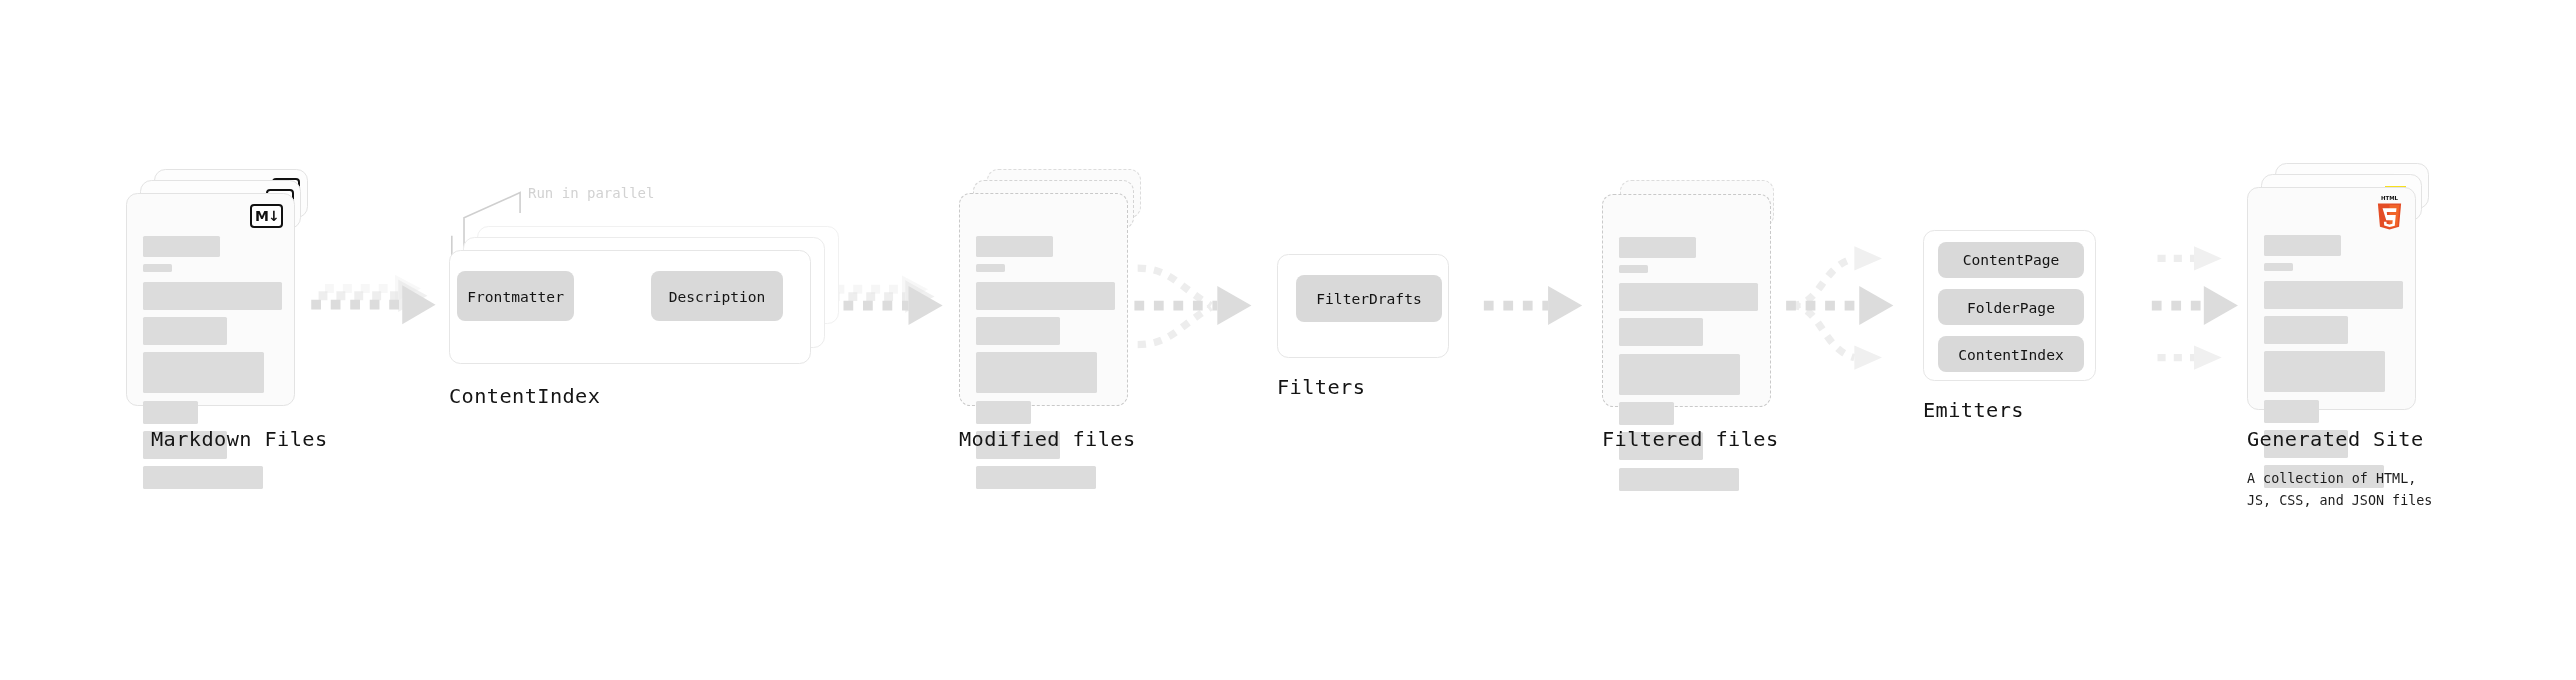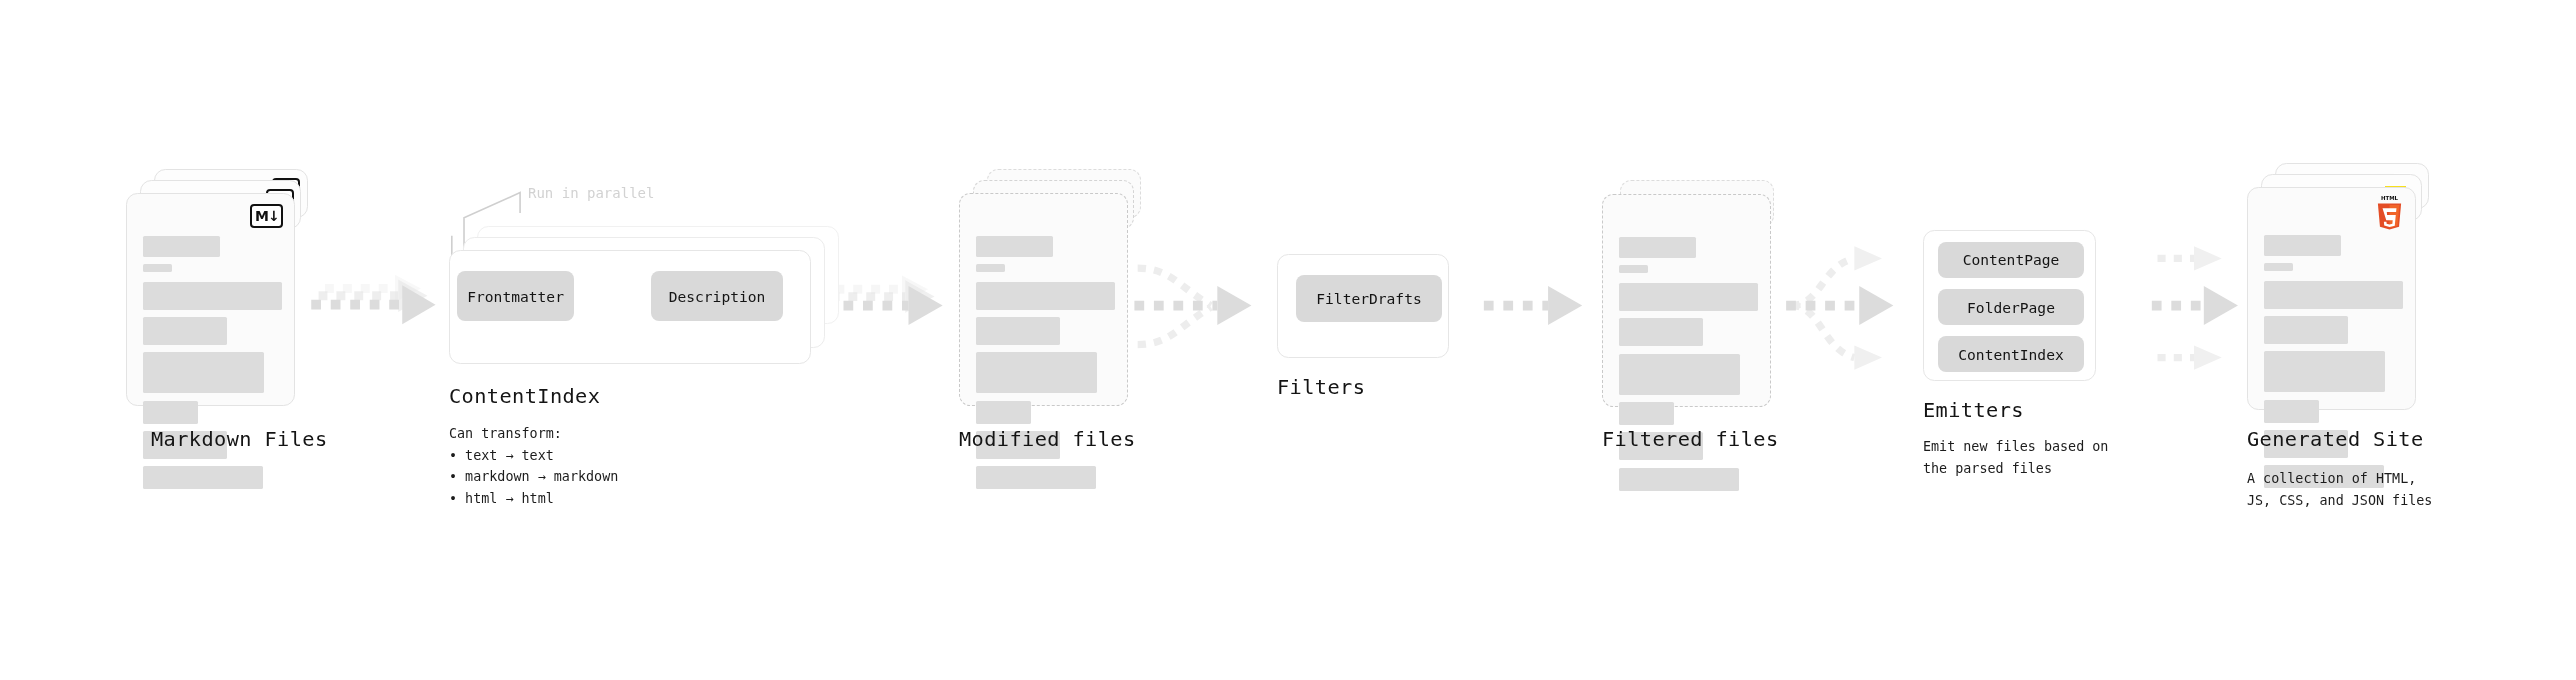--- a/index.html
+++ b/index.html
@@ -263,24 +263,20 @@
 
     <div class="procbox" style="left:14px; top:11.4px; width:362px; height:111px; border-color:#ececec;"></div>
     <div class="pill ghost1" style="left:46px; top:34px; width:106px; height:47px;"></div>
     <div class="pill ghost1" style="left:194px; top:34px; width:119px; height:47px;"></div>
 
     <div class="procbox" style="left:0px; top:23.6px; width:362px; height:114px;"></div>
     <div class="pill" style="left:8.1px; top:45px; width:117px; height:50px;">Frontmatter</div>
     <div class="pill" style="left:202px; top:45px; width:132px; height:50px;">Description</div>
   </div>
   <div class="caption-title" style="left:449px; top:384px;">ContentIndex</div>
-  <div class="caption-sub" style="left:449px; top:423px;">Can transform:
- • text → text
- • markdown → markdown
- • html → html</div>
 
   <div class="stack" style="left:959px; top:169px; width:187px; height:244px;">
     <div class="filecard dashed" style="left:28px; top:0px; width:154px; height:49px; border-color:#dcdcdc;"></div>
     <div class="filecard dashed" style="left:14px; top:11.4px; width:161px; height:49px; border-color:#d4d4d4;"></div>
     <div class="filecard dashed" style="left:0px; top:23.6px; width:169px; height:213px;">
       <div class="rows">
         <div class="row" style="width:77px;height:21px;"></div>
         <div class="row" style="width:29px;height:8.1px;margin-bottom:9.8px;"></div>
         <div class="row" style="width:139px;height:28px;"></div>
         <div class="row" style="width:84px;height:28px;"></div>
@@ -314,22 +310,20 @@
     </div>
   </div>
   <div class="caption-title" style="left:1602px; top:427px;">Filtered files</div>
 
   <div class="procbox" style="left:1923px; top:230px; width:173px; height:151px;">
     <div class="pill" style="left:14px; top:10.6px; width:146px; height:36px;">ContentPage</div>
     <div class="pill" style="left:14px; top:58px; width:146px; height:36px;">FolderPage</div>
     <div class="pill" style="left:14px; top:105px; width:146px; height:36px;">ContentIndex</div>
   </div>
   <div class="caption-title" style="left:1923px; top:398px;">Emitters</div>
-  <div class="caption-sub" style="left:1923px; top:436px;">Emit new files based on
-the parsed files</div>
 
   <div class="stack" style="left:2247px; top:163px; width:195px; height:260px;">
 
     <div class="filecard back2" style="left:28px; top:0px; width:154px; height:46px;"></div>
     <div class="css-badge" style="left:147px; top:9.8px;">CSS</div>
 
     <div class="filecard back1" style="left:14px; top:11.4px; width:161px; height:47px;"></div>
     <div class="js-badge" style="left:138px; top:23px;"></div>
 
     <div class="filecard" style="left:0px; top:23.6px; width:169px; height:223px;">

